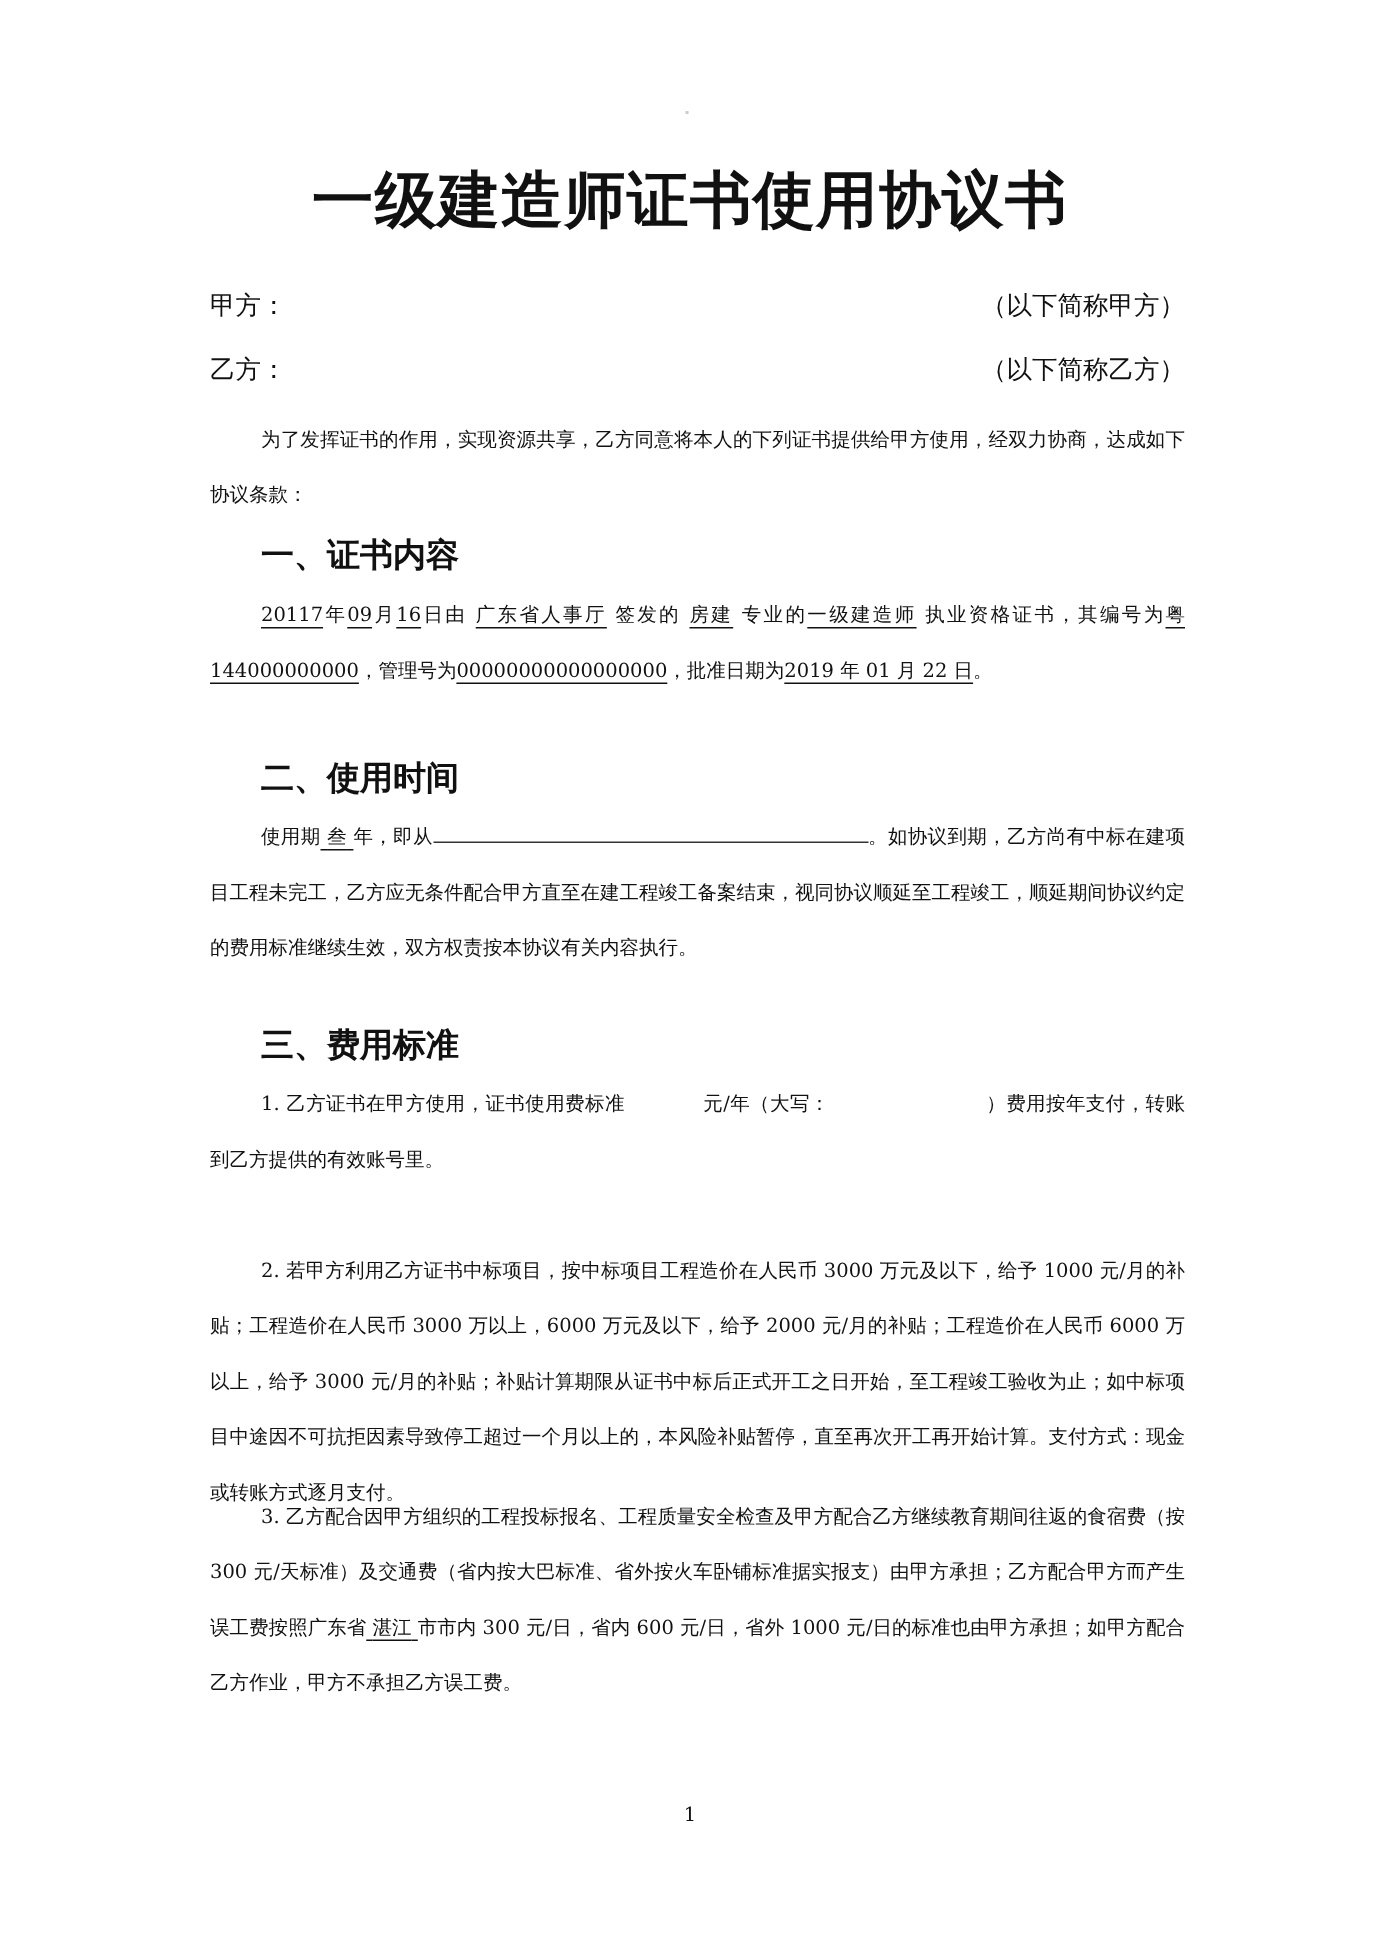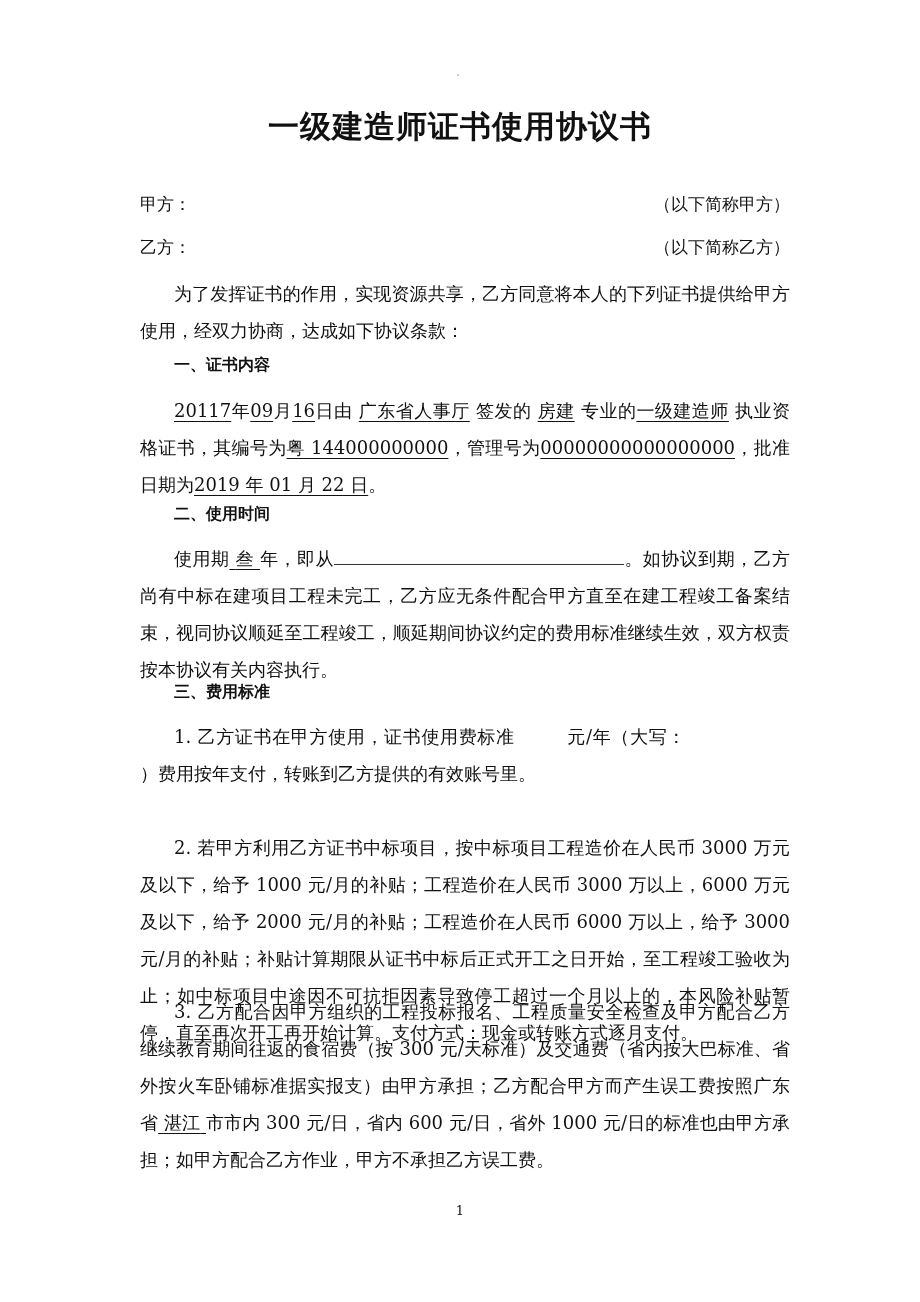--- a/index.html
+++ b/index.html
@@ -1,25 +1,25 @@
 <!DOCTYPE html>
 <html><head>
 <meta charset="utf-8">
 <style>
   html, body { margin: 0; padding: 0; background: #ffffff; }
   body { width: 920px; height: 1302px; position: relative; overflow: hidden;
          font-family: "DejaVu Serif", "Liberation Serif", serif; color: #111; }
   .page { position: absolute; left: 0; top: 0; width: 920px; height: 1302px; }
   .dot { position: absolute; left: 457px; top: 74px; width: 2px; height: 2px; background: #ccc; }
   .title { position: absolute; left: 0; width: 920px; top: 106px; text-align: center;
-           font-family: "DejaVu Sans", "Liberation Sans", sans-serif; font-size: 31px; font-weight: bold; letter-spacing: 1px; }
+           font-family: "DejaVu Sans", "Liberation Sans", sans-serif; font-size: 41px; font-weight: bold; letter-spacing: 1px; }
   .line { position: absolute; left: 140px; width: 650px; font-size: 17px; white-space: nowrap; line-height: 22px; }
   .right { position: absolute; right: 0; text-align: right; }
-  .para { position: absolute; left: 140px; width: 650px; font-size: 18px; line-height: 37px; text-align: justify; text-indent: 34px; }
-  .head { position: absolute; left: 174px; font-family: "DejaVu Sans", "Liberation Sans", sans-serif; font-weight: bold; font-size: 16px; }
+  .para { position: absolute; left: 140px; width: 650px; font-size: 13px; line-height: 37px; text-align: justify; text-indent: 34px; }
+  .head { position: absolute; left: 174px; font-family: "DejaVu Sans", "Liberation Sans", sans-serif; font-weight: bold; font-size: 22px; }
   .u { text-decoration: underline; text-underline-offset: 4px; }
   .blank { display: inline-block; border-bottom: 1px solid #333; height: 18px; vertical-align: baseline; }
   .pagenum { position: absolute; left: 0; width: 920px; top: 1203px; text-align: center; font-size: 13px; }
 </style>
 </head>
 <body>
 
 <div class="page">
   <div class="dot"></div>
 

